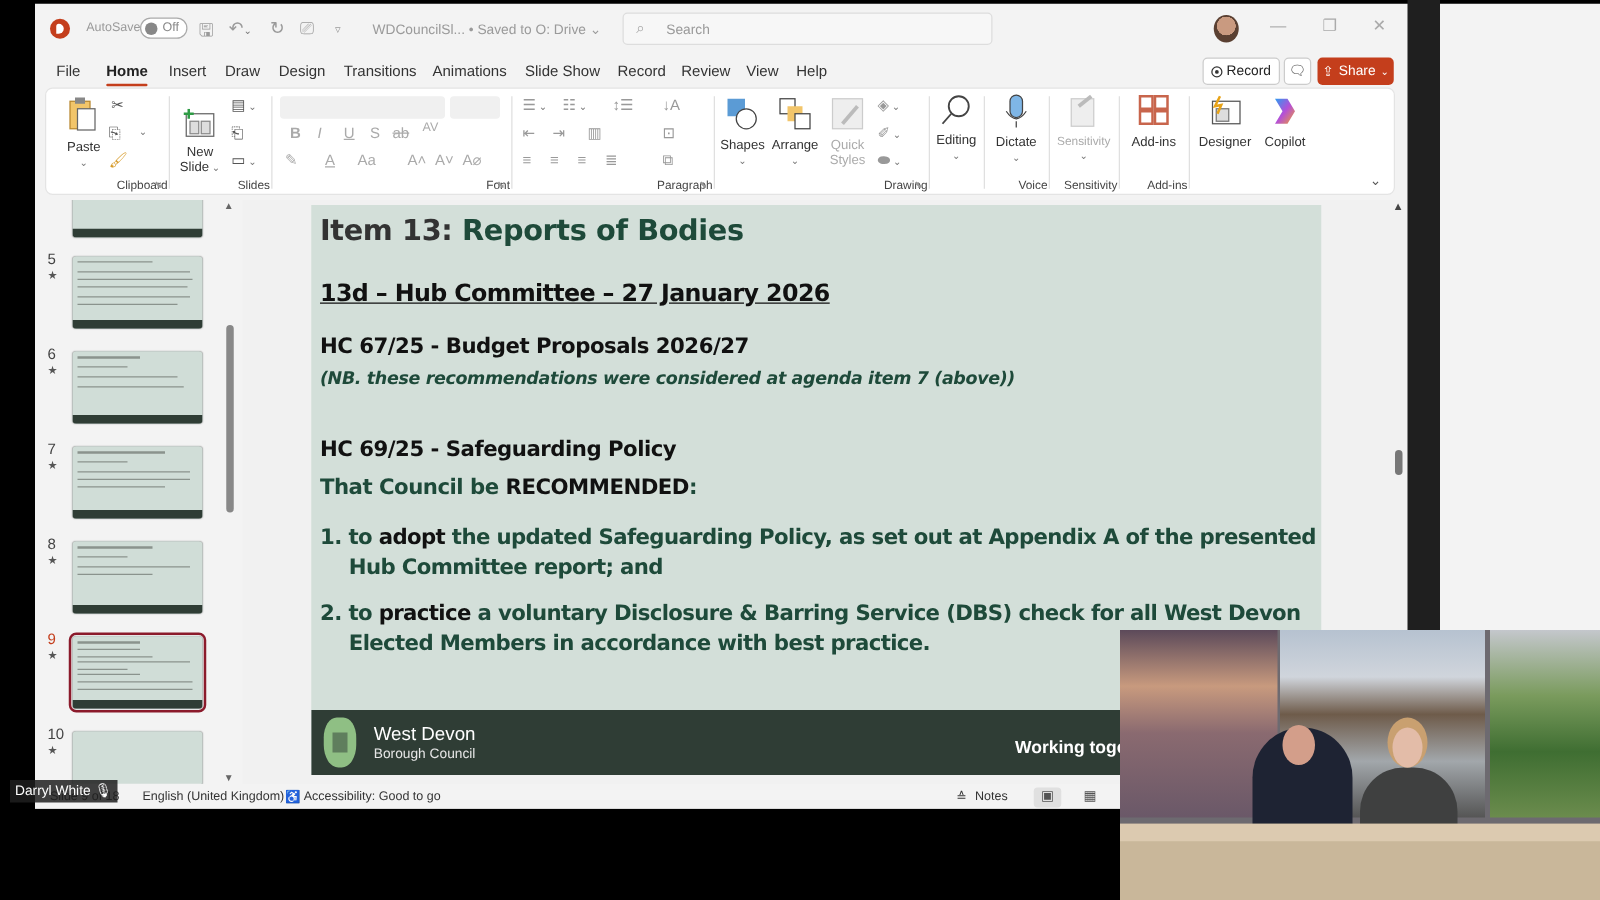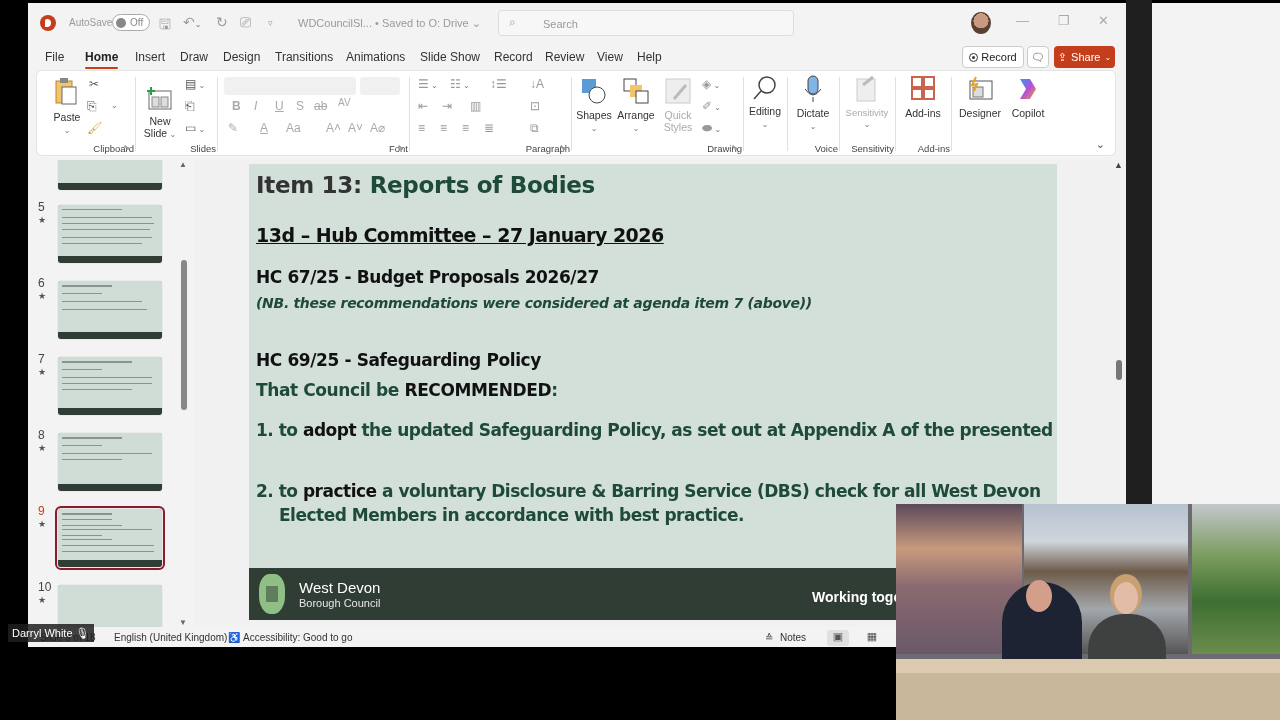--- a/index.html
+++ b/index.html
@@ -13,21 +13,21 @@
   .logo { position: absolute; left: 12px; top: 12px; width: 16px; height: 16px; border-radius: 50%; background: #c43e1c; }
   .logo::after { content: ""; position: absolute; left: 5px; top: 4px; width: 6px; height: 8px; background: #fff; border-radius: 2px 4px 4px 0; }
   .autosave { position: absolute; left: 41px; top: 14px; font-size: 10px; color: #9a9a9a; }
   .toggle { position: absolute; left: 84px; top: 11px; width: 38px; height: 17px; border: 1px solid #aaa; border-radius: 9px; background: #fff; }
   .toggle .knob { position: absolute; left: 3px; top: 3px; width: 10px; height: 10px; border-radius: 50%; background: #888; }
   .toggle .txt { position: absolute; left: 17px; top: 2px; font-size: 10px; color: #888; }
   .qat { position: absolute; top: 11px; font-size: 14px; color: #9a9a9a; }
   .doc-title { position: absolute; left: 270px; top: 14px; font-size: 11px; color: #9a9a9a; }
   .search { position: absolute; left: 470px; top: 7px; width: 296px; height: 26px; border: 1px solid #ddd; border-radius: 4px; background: #f7f7f7; }
   .search .ico { position: absolute; left: 10px; top: 4px; font-size: 12px; color: #aaa; }
-  .search .ph { position: absolute; left: 34px; top: 7px; font-size: 11px; color: #999; margin-left: 10px; }
+  .search .ph { position: absolute; left: 34px; top: 7px; font-size: 11px; color: #999; }
   .avatar { position: absolute; left: 943px; top: 9px; width: 20px; height: 22px; border-radius: 50%; background: radial-gradient(circle at 50% 40%, #c99a80 0 45%, #5a4032 46% 100%); }
   .winbtn { position: absolute; top: 10px; font-size: 13px; color: #aaa; }
 
   
   .tabs { position: absolute; left: 0; top: 43px; height: 26px; width: 100%; }
   .tab { position: absolute; top: 4px; font-size: 12px; color: #333; }
   .tab.active { font-weight: bold; color: #222; }
   .tab.active::after { content: ""; position: absolute; left: 0; right: 0; bottom: -5px; height: 2px; background: #c43e1c; border-radius: 1px; }
   .rec-btn { position: absolute; left: 934px; top: 43px; width: 62px; height: 22px; border: 1px solid #ccc; border-radius: 4px; background: #fff; font-size: 11px; color: #222; display: flex; align-items: center; justify-content: center; gap: 3px; }
   .rec-dot { width: 9px; height: 9px; border-radius: 50%; border: 1px solid #333; position: relative; }
@@ -427,20 +427,21 @@
       </div>
       <div class="s-sub">13d – Hub Committee – 27 January 2026</div>
       <div class="s-h" style="top:103px">HC 67/25 - Budget Proposals 2026/27</div>
       <div class="s-note">(NB. these recommendations were considered at agenda item 7 (above))</div>
       <div class="s-h" style="top:186px">HC 69/25 - Safeguarding Policy</div>
       <div class="s-rec">
         <span>That Council be </span><span class="k">RECOMMENDED</span><span>:</span>
       </div>
       <div class="s-item" style="top:254px">
         <span>1. to </span><span class="k">adopt</span><span> the updated Safeguarding Policy, as set out at Appendix A of the presented</span>
+        <span class="cont">Hub Committee report; and</span>
       </div>
       <div class="s-item" style="top:315px">
         <span>2. to </span><span class="k">practice</span><span> a voluntary Disclosure &amp; Barring Service (DBS) check for all West Devon</span>
         <span class="cont">Elected Members in accordance with best practice.</span>
       </div>
       <div class="s-footer">
         <div class="crest"></div>
         <span class="brand1">West Devon</span>
         <span class="brand2">Borough Council</span>
         <span class="tagline">Working together for Devon</span>

